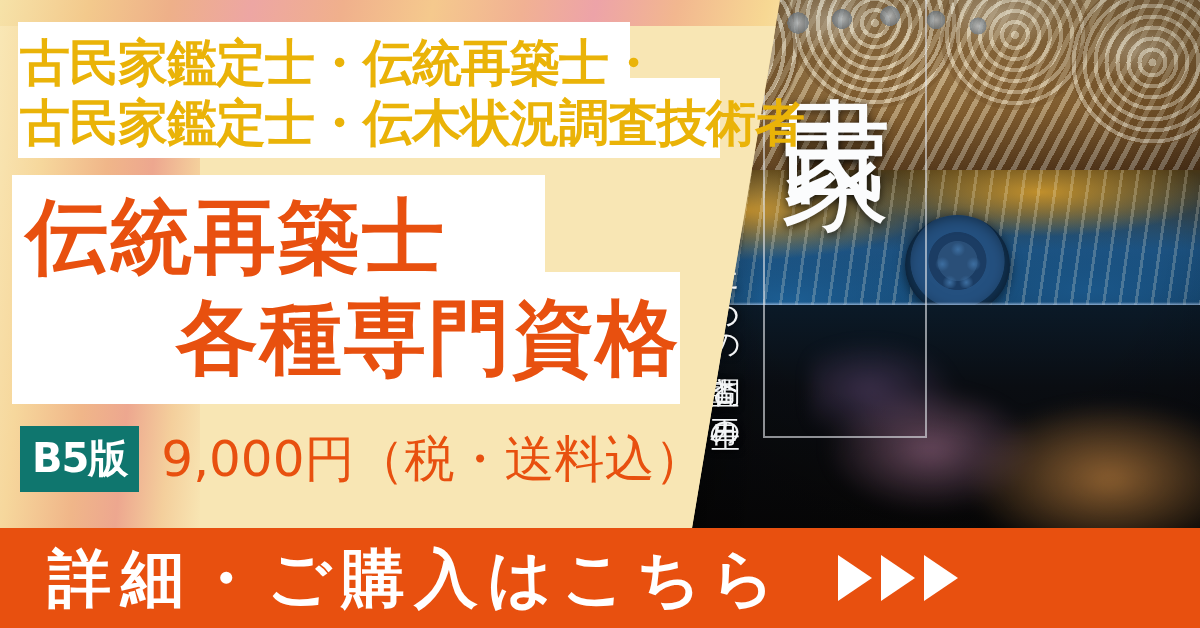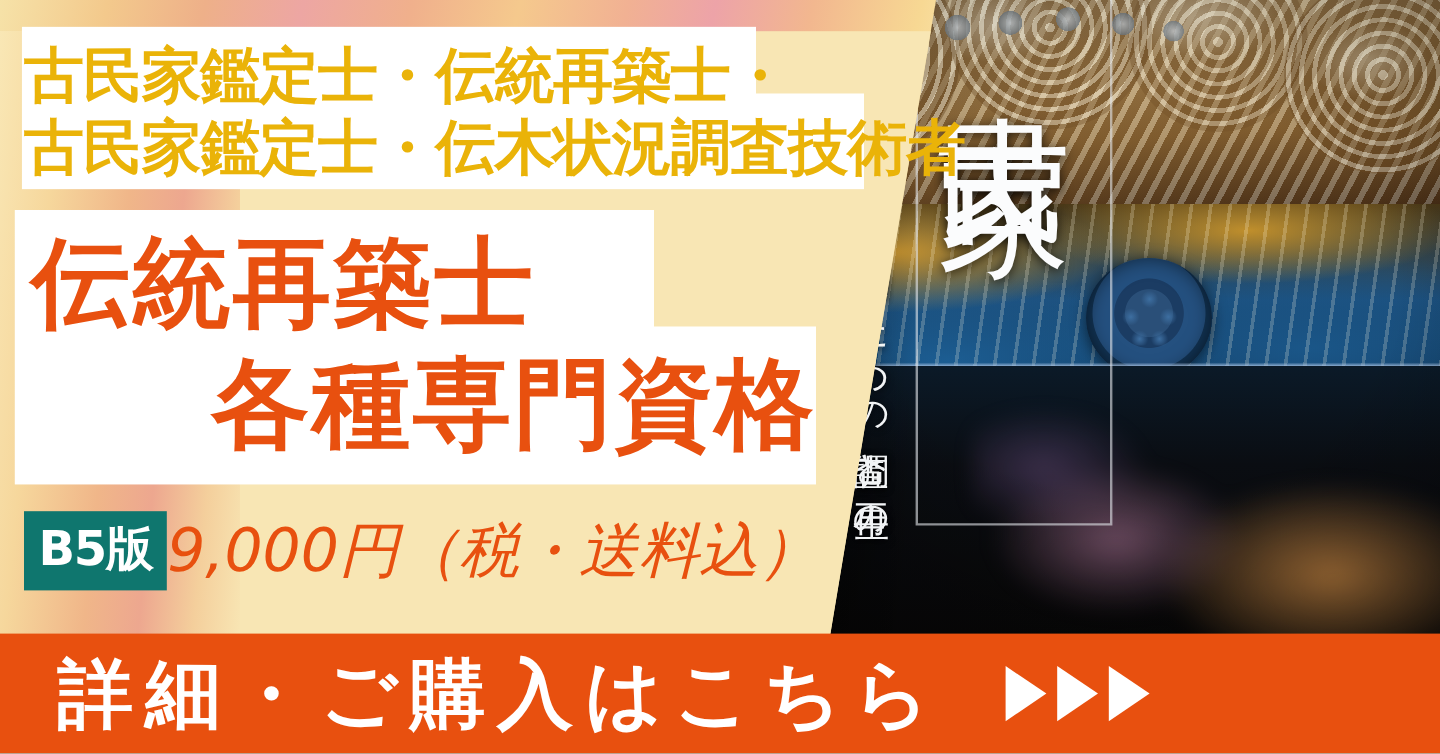--- a/index.html
+++ b/index.html
@@ -188,25 +188,24 @@
 
   
   .pricerow{position:absolute;left:20px;top:428px;height:62px;display:flex;align-items:center;}
   .badge{
     background:#0f766e;color:#fff;font-weight:700;
     font-family:"DejaVu Sans","Liberation Sans",sans-serif;
     font-size:40px;line-height:1;
     padding:12px 12px 14px 12px;white-space:nowrap;letter-spacing:-1px;
   }
   .price{
-    color:#e8500f;
+    margin-left:22px;color:#e8500f;
     font-family:"DejaVu Sans","Liberation Sans",sans-serif;
     font-size:50px;line-height:1;white-space:nowrap;font-weight:400;
     letter-spacing:0px;
-    font-style:italic;
   }
 
   
   .cta{
     position:absolute;left:0;top:528px;width:1200px;height:100px;
     background:#e8500f;
     display:flex;align-items:center;gap:27px;
   }
   .cta-label{
     margin-left:48px;color:#ffffff;font-weight:700;

